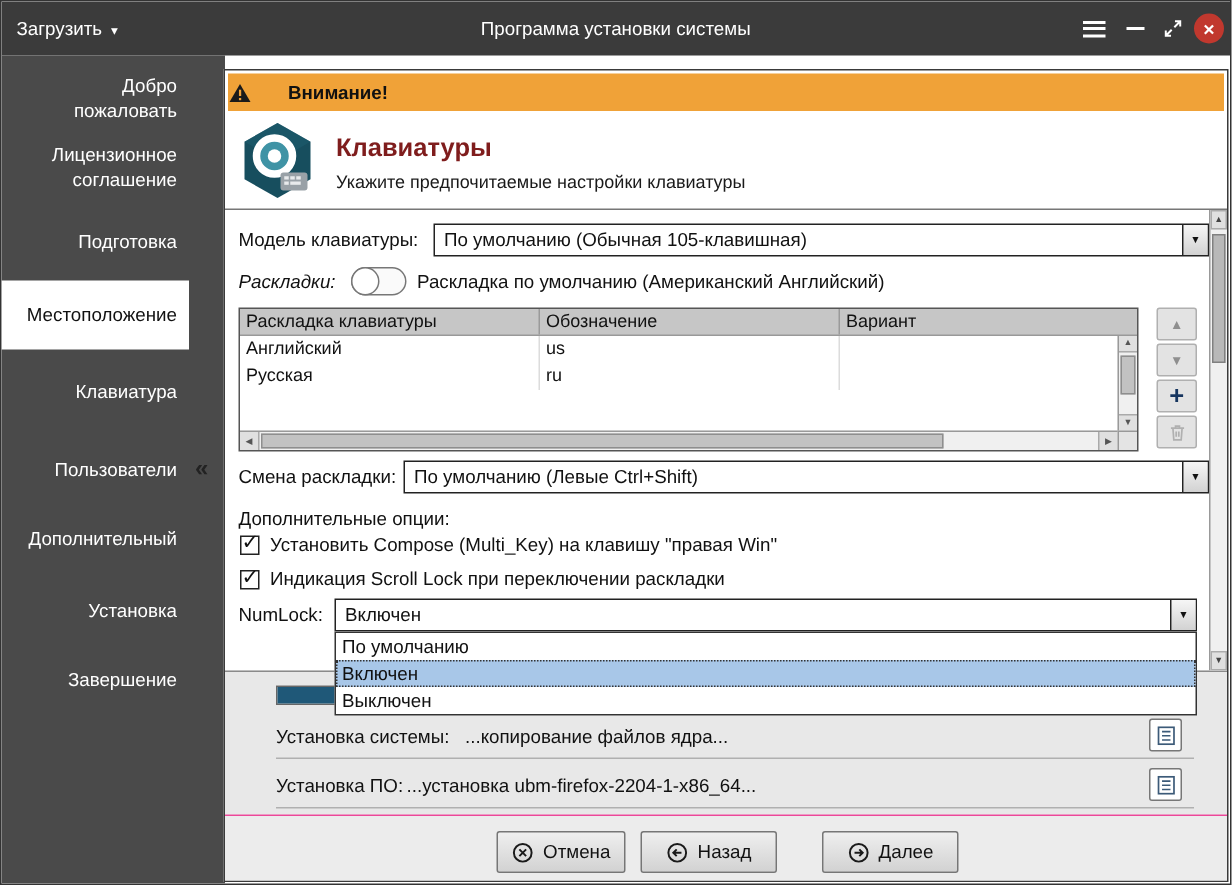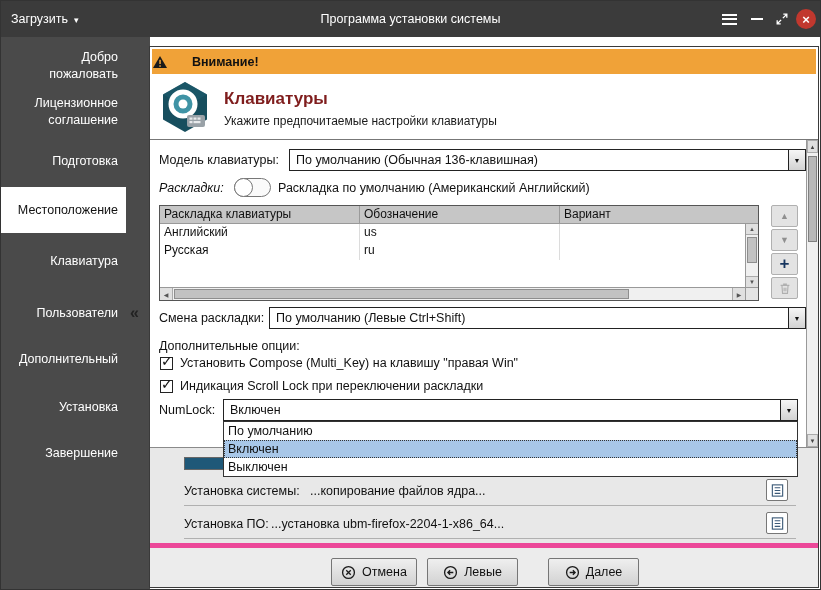--- a/index.html
+++ b/index.html
@@ -107,21 +107,21 @@
   .p-lbl { position:absolute; white-space:nowrap; }
   .pl1{left:34px; top:36px;} .ps1{left:160px; top:36px;}
   .pl2{left:34px; top:69px;} .ps2{left:121px; top:69px;}
   .log-btn { position:absolute; left:616px; width:22px; height:22px; background:#fff; border:1px solid #777;
              border-radius:2px; display:flex; align-items:center; justify-content:center; cursor:pointer; }
   .lb1{top:31px;} .lb2{top:64px;}
   .p-sep { position:absolute; left:34px; width:612px; height:1px; background:#b0b0b0; }
   .sep1{top:57px;} .sep2{top:90px;}
 
   
-  .footer { position:absolute; left:0; right:0; bottom:0; height:44px; background:#ececec; border-top:5px solid #ec4899; z-index:2; }
+  .footer { position:absolute; left:0; right:0; bottom:0; height:44px; background:#ececec; border-top:1px solid #ec4899; z-index:2; }
   .f-btn { position:absolute; top:10px; height:28px; background:linear-gradient(#efefef,#d2d2d2); border:1px solid #767676;
            border-radius:2px; display:flex; align-items:center; justify-content:center; gap:6px; font-size:12.5px; cursor:pointer; }
   .b-cancel{left:181px; width:86px;}
   .b-back{left:277px; width:91px;}
   .b-next{left:398px; width:91px;}
   .b-skip{left:504px; width:158px; top:6px; height:32px; background:#fff; border:1px solid #333;}
 </style>
 </head>
 <body>
 
@@ -189,21 +189,21 @@
       <rect x="39.5" y="37.5" width="3" height="2.2" fill="#e8eaec"></rect>
       <rect x="31.5" y="41" width="3" height="2.2" fill="#e8eaec"></rect>
       <rect x="35.5" y="41" width="7" height="2.2" fill="#e8eaec"></rect>
     </svg>
     <div class="h-title">Клавиатуры</div>
     <div class="h-sub">Укажите предпочитаемые настройки клавиатуры</div>
     <div class="h-sep"></div>
 
     <div class="lbl" style="left:9px; top:102px;">Модель клавиатуры:</div>
     <div class="combo c-model">
-      <div class="v">По умолчанию (Обычная 136-клавишная)</div>
+      <div class="v">По умолчанию (Обычная 105-клавишная)</div>
       <div class="btn">▼</div>
     </div>
 
     <div class="lbl" style="left:9px; top:130px;font-style:italic;">Раскладки:</div>
     <div class="toggle">
       <div class="knob"></div>
     </div>
     <div class="lbl" style="left:128px; top:130px;">Раскладка по умолчанию (Американский Английский)</div>
 
     <div class="kb-table">
@@ -310,21 +310,21 @@
           <circle cx="8" cy="8" r="6.3"></circle>
             <path d="M5.6 5.6 L10.4 10.4 M10.4 5.6 L5.6 10.4"></path>
         </svg>
         <span>Отмена</span>
       </div>
       <div class="f-btn b-back">
         <svg width="15" height="15" viewBox="0 0 16 16" fill="none" stroke="#1a1a1a" stroke-width="1.4">
           <circle cx="8" cy="8" r="6.3"></circle>
             <path d="M11 8 H5.4 M7.6 5.6 L5.2 8 L7.6 10.4"></path>
         </svg>
-        <span>Левые</span>
+        <span>Назад</span>
       </div>
       <div class="f-btn b-next">
         <svg width="15" height="15" viewBox="0 0 16 16" fill="none" stroke="#1a1a1a" stroke-width="1.4">
           <circle cx="8" cy="8" r="6.3"></circle>
             <path d="M5 8 H10.6 M8.4 5.6 L10.8 8 L8.4 10.4"></path>
         </svg>
         <span>Далее</span>
       </div>
     </div>
 

